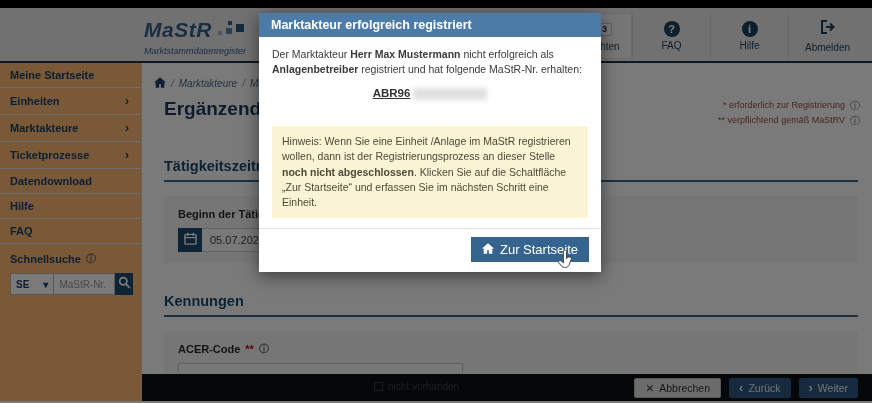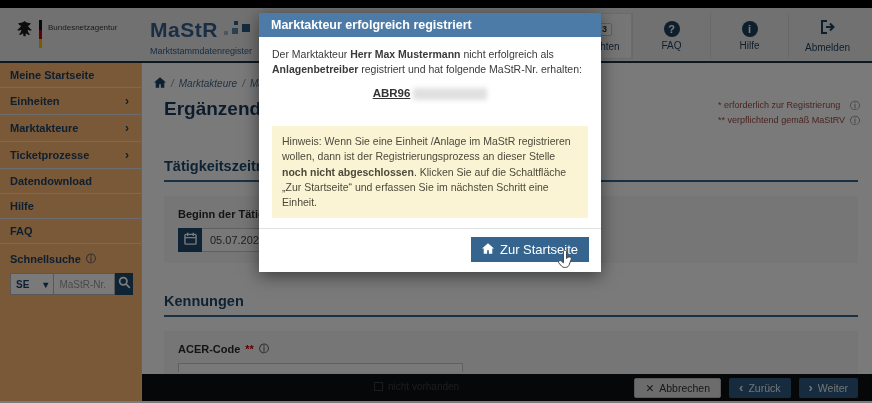--- a/index.html
+++ b/index.html
@@ -7,21 +7,21 @@
   body { font-family:"Liberation Sans", sans-serif; background:#fff; position:relative; }
 
   
   .top-strip { height:8px; background:#000; }
 
   
   .header { position:relative; height:55px; background:#ececec; border-bottom:2px solid #1e3346; }
   .brand { position:absolute; left:16px; top:12px; display:flex; align-items:flex-start; gap:6px; }
   .tricolor { width:3px; height:28px; background:linear-gradient(#111 0 34%, #c00000 34% 67%, #f7c400 67% 100%); }
   .agency-name { font-size:8px; color:#3a3a3a; padding-top:3px; }
-  .mastr { position:absolute; left:150px; top:11px; }
+  .mastr { position:absolute; left:144px; top:11px;font-style:italic; }
   .mastr-row { display:flex; align-items:flex-start; gap:4px; }
   .mastr-title { font-size:21px; font-weight:bold; color:#36618e; letter-spacing:.5px; line-height:1; }
   .mastr-sub { font-size:9px; color:#36618e; margin-top:3px; }
   .user-chevron { position:absolute; left:601px; top:18px; font-size:10px; color:#1c3f5e; }
   .hnav { position:absolute; right:6px; top:5px; display:flex; align-items:stretch; height:46px; }
   .hnav-item { width:78px; display:flex; flex-direction:column; align-items:center; justify-content:center; gap:3px; border-left:1px solid #dcdcdc; cursor:pointer; }
   .hnav-item:first-child { border-left:none; background:#f6f6f6; border:1px solid #e0e0e0; }
   .hnav-label { font-size:10px; color:#1c3f5e; }
   .msg-row { display:flex; align-items:center; gap:4px; }
   .badge { min-width:14px; height:13px; background:#fff; border:1px solid #c9c9c9; border-radius:2px; font-size:9px; font-weight:bold; color:#333; display:flex; align-items:center; justify-content:center; padding:0 2px; }
@@ -39,21 +39,21 @@
   .qs-input { width:61px; height:22px; border:1px solid #b9b9b9; border-left:none; font-size:10px; padding:0 5px; color:#555; font-family:inherit; }
   .qs-input::placeholder { color:#9a9a9a; }
   .qs-btn { width:26px; height:22px; background:#1f4b70; border:none; display:flex; align-items:center; justify-content:center; cursor:pointer; }
 
   .main { flex:1; position:relative; background:#fff; }
   .breadcrumb { display:flex; align-items:center; gap:5px; margin:14px 0 0 12px; font-size:10px; font-style:italic; color:#4a6b8a; }
   .crumb-sep { color:#8a8a8a; }
   .title-row { display:flex; justify-content:space-between; align-items:flex-start; margin:8px 12px 0 22px; }
   .page-title { font-size:19px; font-weight:bold; color:#1d3c5e; }
   .req-notes { text-align:right; font-size:9px; color:#9a4b45; line-height:1.5; }
-  .req-note-line { display:flex; align-items:center; gap:5px; justify-content:space-between; }
+  .req-note-line { display:flex; align-items:center; gap:5px; justify-content:flex-end; }
   .info-ic { font-size:10px; color:#666; font-style:normal; }
   .section-heading { margin:30px 14px 0 22px; font-size:14.5px; font-weight:bold; color:#1d4a6b; border-bottom:2px solid #35678f; padding-bottom:6px; }
   .form-card { margin:14px 14px 0 22px; background:#f6f6f6; padding:11px 14px; }
   .field-label { display:flex; align-items:center; gap:5px; font-size:11px; font-weight:bold; color:#2b2b2b; }
   .req-mark { color:#c00000; }
   .field-row { display:flex; margin-top:7px; }
   .cal-btn { width:24px; height:24px; background:#1f4b70; border:none; display:flex; align-items:center; justify-content:center; cursor:pointer; }
   .date-input { width:258px; height:24px; border:1px solid #c9c9c9; border-left:none; background:#fdfdfd; font-size:11px; color:#444; padding:0 8px; font-family:inherit; }
   .partial-input { margin-top:7px; width:285px; height:9px; border:1px solid #c9c9c9; border-bottom:none; background:#fcfcfc; }
 
@@ -79,29 +79,20 @@
 
   .cursor { position:absolute; left:558px; top:250px; z-index:60; pointer-events:none; }
   b,strong { font-weight:bold; }
 </style>
 </head>
 <body>
 
 <div class="top-strip"></div>
 
 <div class="header">
-  <div class="brand">
-    <span>
-      <svg width="17" height="19" viewBox="0 0 16 18">
-          <path d="M8 1C6 3 4 3 2 3c1 2 2 2.5 3 2.5C3.5 7 2.5 9 1 9.5c1.5.8 3 .5 4-.2 0 2-1 3.5-2.5 4.5 1.8.4 3.3-.2 4.2-1.3L7 15.5h2l.3-3c.9 1.1 2.4 1.7 4.2 1.3C12 12.8 11 11.3 11 9.3c1 .7 2.5 1 4 .2C13.5 9 12.5 7 11 5.5c1 0 2-.5 3-2.5-2 0-4 0-6-2z" fill="#1a1a1a"></path>
-        </svg>
-    </span>
-    <span class="tricolor"></span>
-    <span class="agency-name">Bundesnetzagentur</span>
-  </div>
 
   <div class="mastr">
     <div class="mastr-row">
       <span class="mastr-title">MaStR</span>
       <span>
         <svg width="30" height="20" viewBox="0 0 30 20">
           <rect x="2" y="12" width="4" height="4" fill="#9fb6c9"></rect>
           <rect x="12" y="2" width="4" height="4" fill="#36618e"></rect>
           <rect x="10" y="9" width="6" height="6" fill="#5d87ad"></rect>
           <rect x="20" y="5" width="8" height="8" fill="#2c5a7d"></rect>

